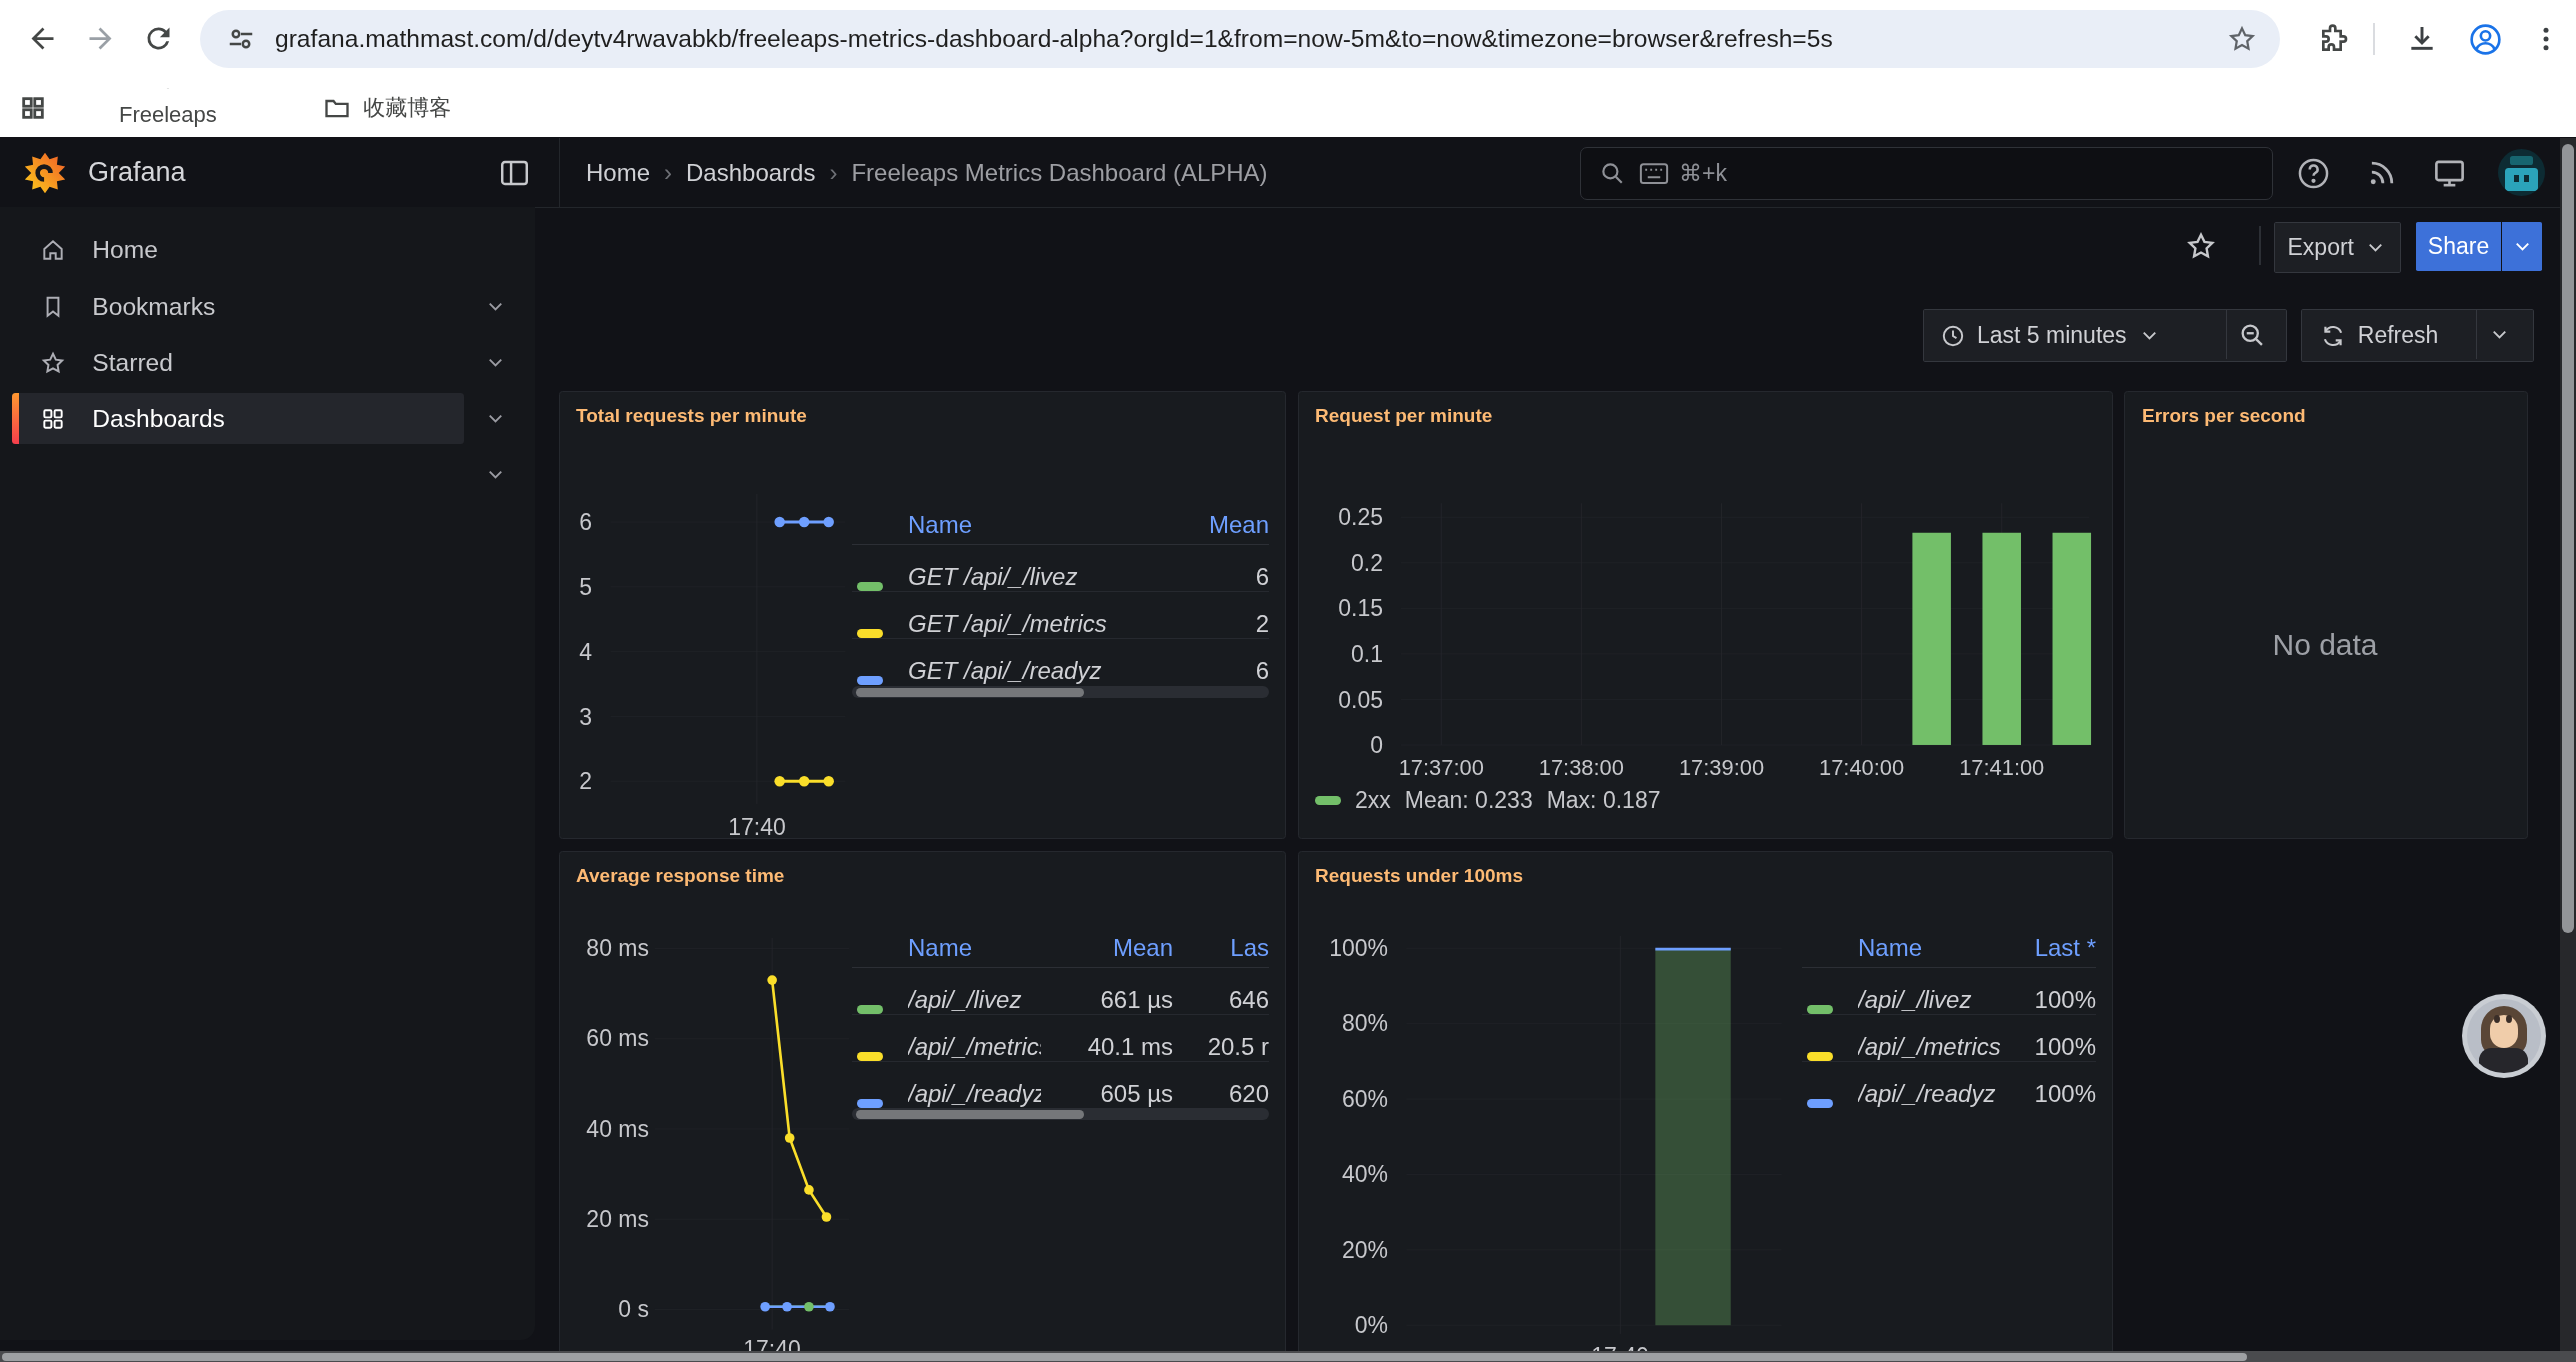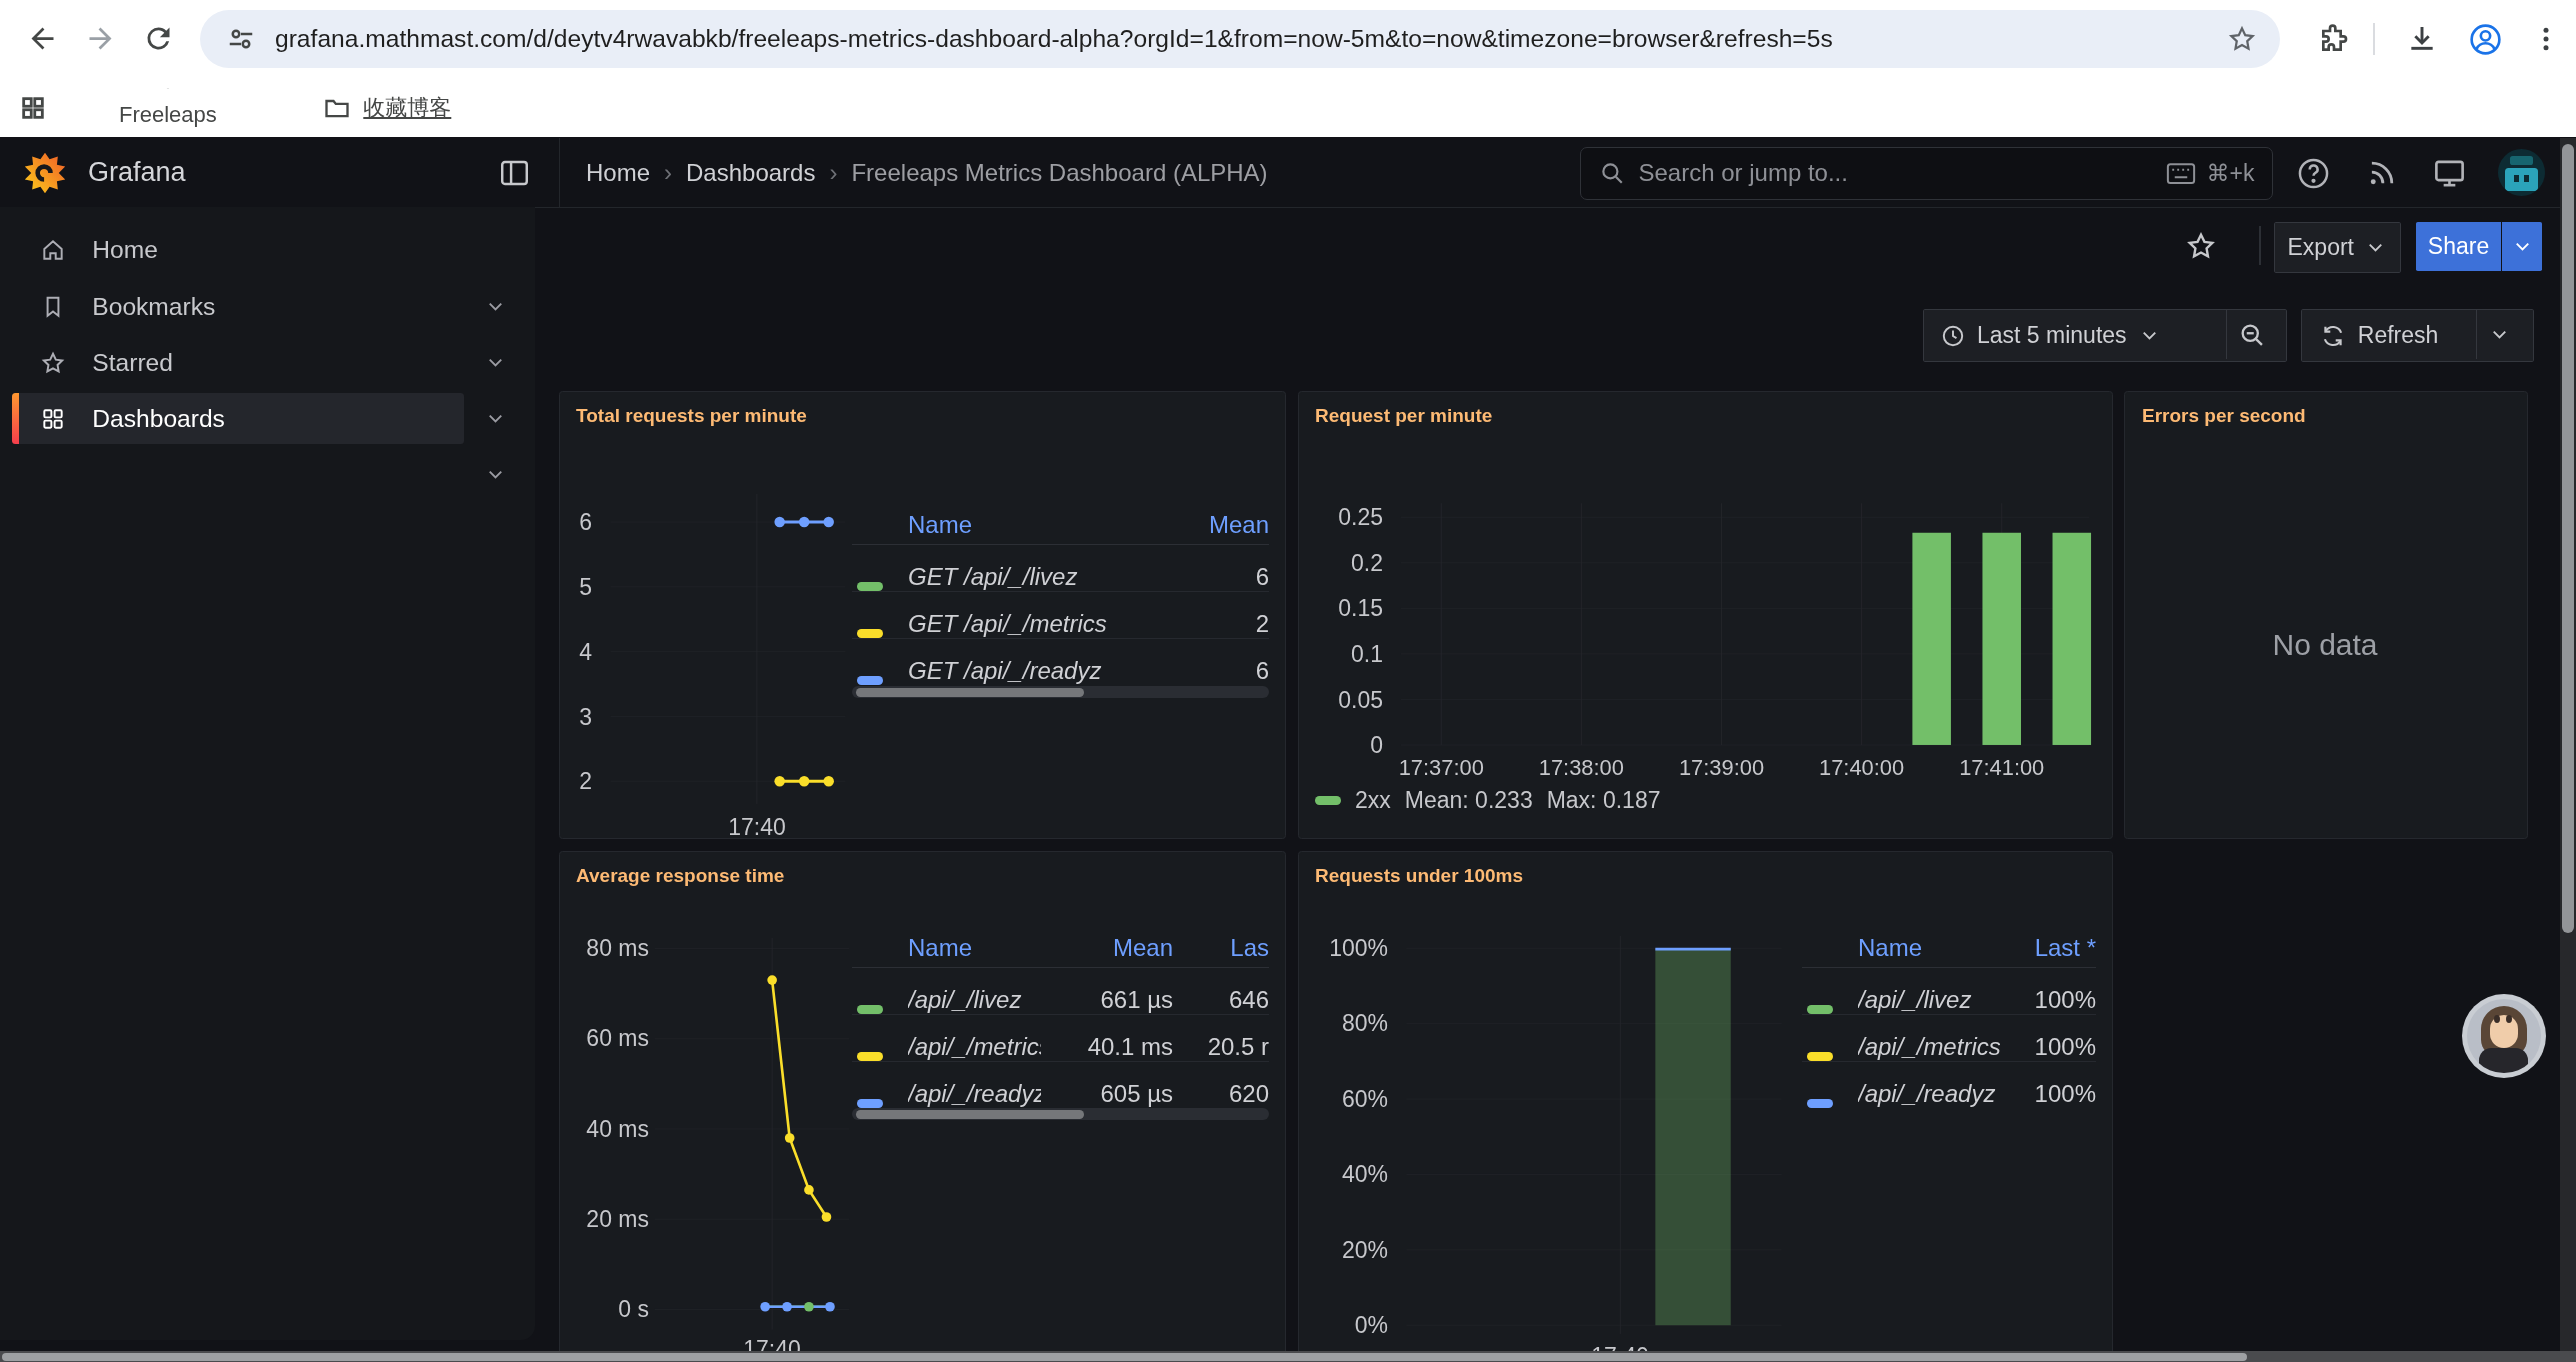--- a/index.html
+++ b/index.html
@@ -149,21 +149,21 @@
           <rect x="13.5" y="13.5" width="6.5" height="6.5"></rect>
         </svg>
     </div>
     <div class="abs" style="left:84px;top:86px;width:2.6px;height:39px;background:#c6d8f8;"></div>
     <div class="bm-item" style="left:119px;flex-direction:column;">
       <svg width="28" height="28" viewBox="0 0 24 24" fill="none" stroke="#454746" stroke-width="2">
           <path d="M3 6h6l2 2.5h10V19H3z"></path>
         </svg>
       <span>Freeleaps</span>
     </div>
-    <div class="bm-item" style="left:323px;text-decoration:underline;">
+    <div class="bm-item" style="left:323px;">
       <svg width="28" height="28" viewBox="0 0 24 24" fill="none" stroke="#454746" stroke-width="2">
           <path d="M3 6h6l2 2.5h10V19H3z"></path>
         </svg>
       <span>收藏博客</span>
     </div>
   </div>
 
   <div class="gheader">
     <div class="brand">
       <span style="margin-left:23px;">
@@ -193,21 +193,20 @@
       <span class="crumb-sep">›</span>
       <span class="crumb-last">Freeleaps Metrics Dashboard (ALPHA)</span>
     </div>
     <div class="searchbox">
       <span style="margin:0 14px 0 17.5px;">
         <svg width="26" height="26" viewBox="0 0 24 24" fill="none" stroke="#8e9096" stroke-width="2">
             <circle cx="10.5" cy="10.5" r="6.5"></circle>
             <line x1="15.5" y1="15.5" x2="21" y2="21"></line>
           </svg>
       </span>
-      <span style="flex:1;">Search or jump to...</span>
       <span style="margin-right:10.5px;">
         <svg width="30" height="23" viewBox="0 0 24 18" fill="none" stroke="#8e9096" stroke-width="1.6">
             <rect x="1.5" y="1.5" width="21" height="15" rx="2"></rect>
             <line x1="5" y1="6" x2="6.5" y2="6"></line>
             <line x1="9" y1="6" x2="10.5" y2="6"></line>
             <line x1="13" y1="6" x2="14.5" y2="6"></line>
             <line x1="17" y1="6" x2="18.5" y2="6"></line>
             <line x1="7" y1="12" x2="17" y2="12"></line>
           </svg>
       </span>

